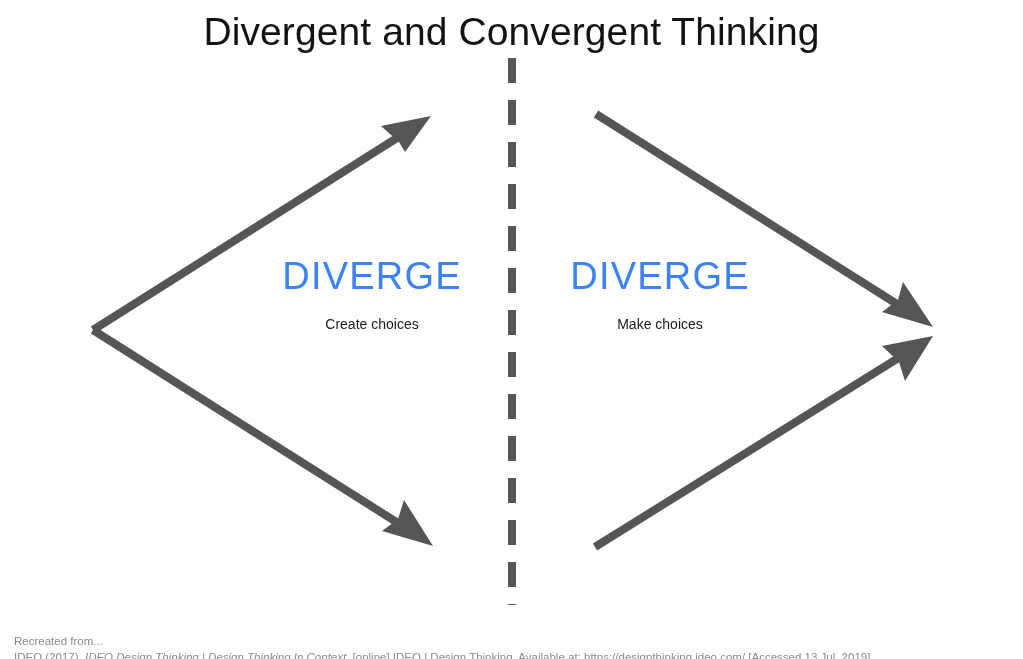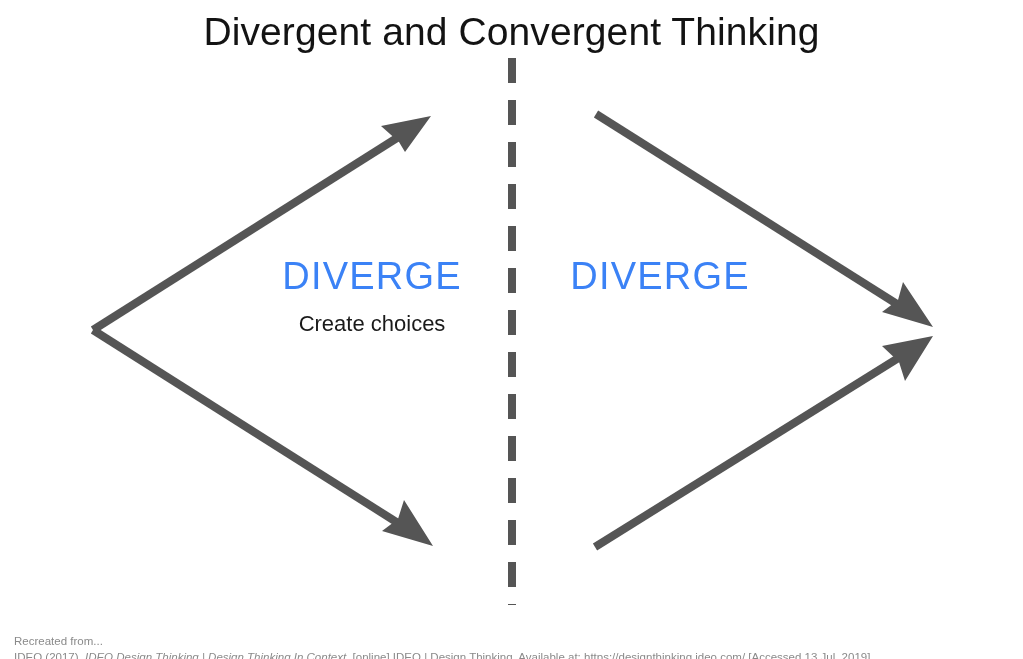--- a/index.html
+++ b/index.html
@@ -55,21 +55,21 @@
     white-space: nowrap;
   }
   .phase-title {
     font-size: 38px;
     font-weight: 300;
     color: #3b82f6;
     letter-spacing: 1.2px;
     line-height: 44px;
   }
   .phase-sub {
-    font-size: 22px;
+    font-size: 14px;
     font-weight: 400;
     color: #1a1a1a;
     line-height: 30px;
     margin-top: 11px;
   }
 
   #label-diverge { left: 222px; top: 254px; width: 300px; }
   #label-converge { left: 505px; top: 254px; width: 310px; }
 
   
@@ -119,20 +119,21 @@
     <line x1="512" y1="58" x2="512" y2="605" stroke="#555555" stroke-width="8" stroke-dasharray="25 17" stroke-linecap="butt"></line>
   </svg>
 
   <div class="phase-label" id="label-diverge">
     <div class="phase-title">DIVERGE</div>
     <div class="phase-sub">Create choices</div>
   </div>
 
   <div class="phase-label" id="label-converge">
     <div class="phase-title">DIVERGE</div>
+    <div class="phase-sub">Make choices</div>
   </div>
 
   <div class="footer">
     <span class="line1">Recreated from...</span>
     <span class="line2"><span>IDEO (2017). </span><i>IDEO Design Thinking | Design Thinking In Context.</i><span> [online] IDEO | Design Thinking. Available at: https://designthinking.ideo.com/ [Accessed 13 Jul. 2019].</span></span>
   </div>
 
 </div>
 
 </body></html>

